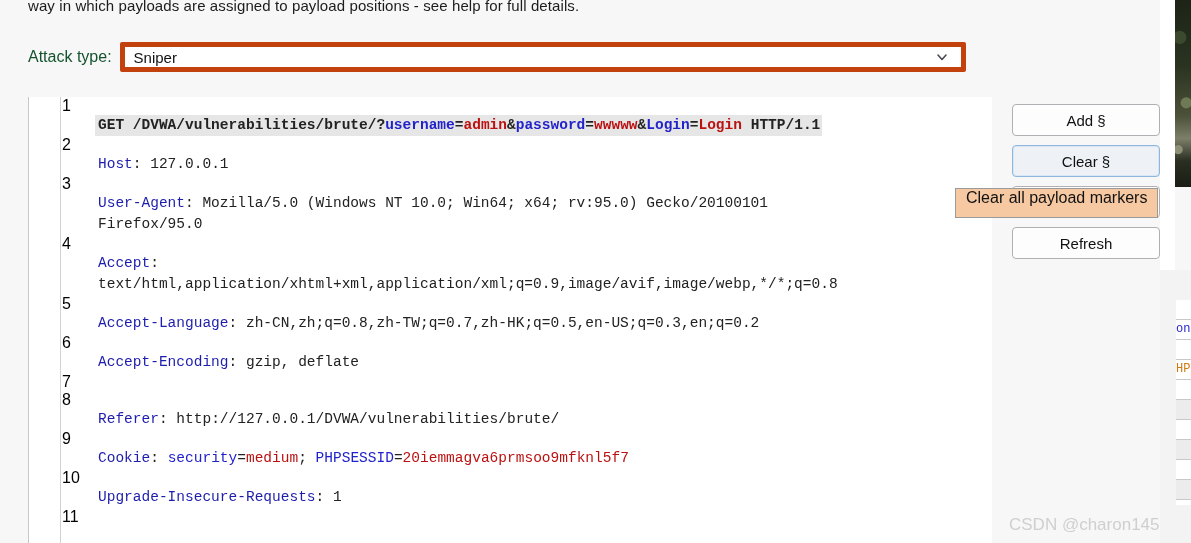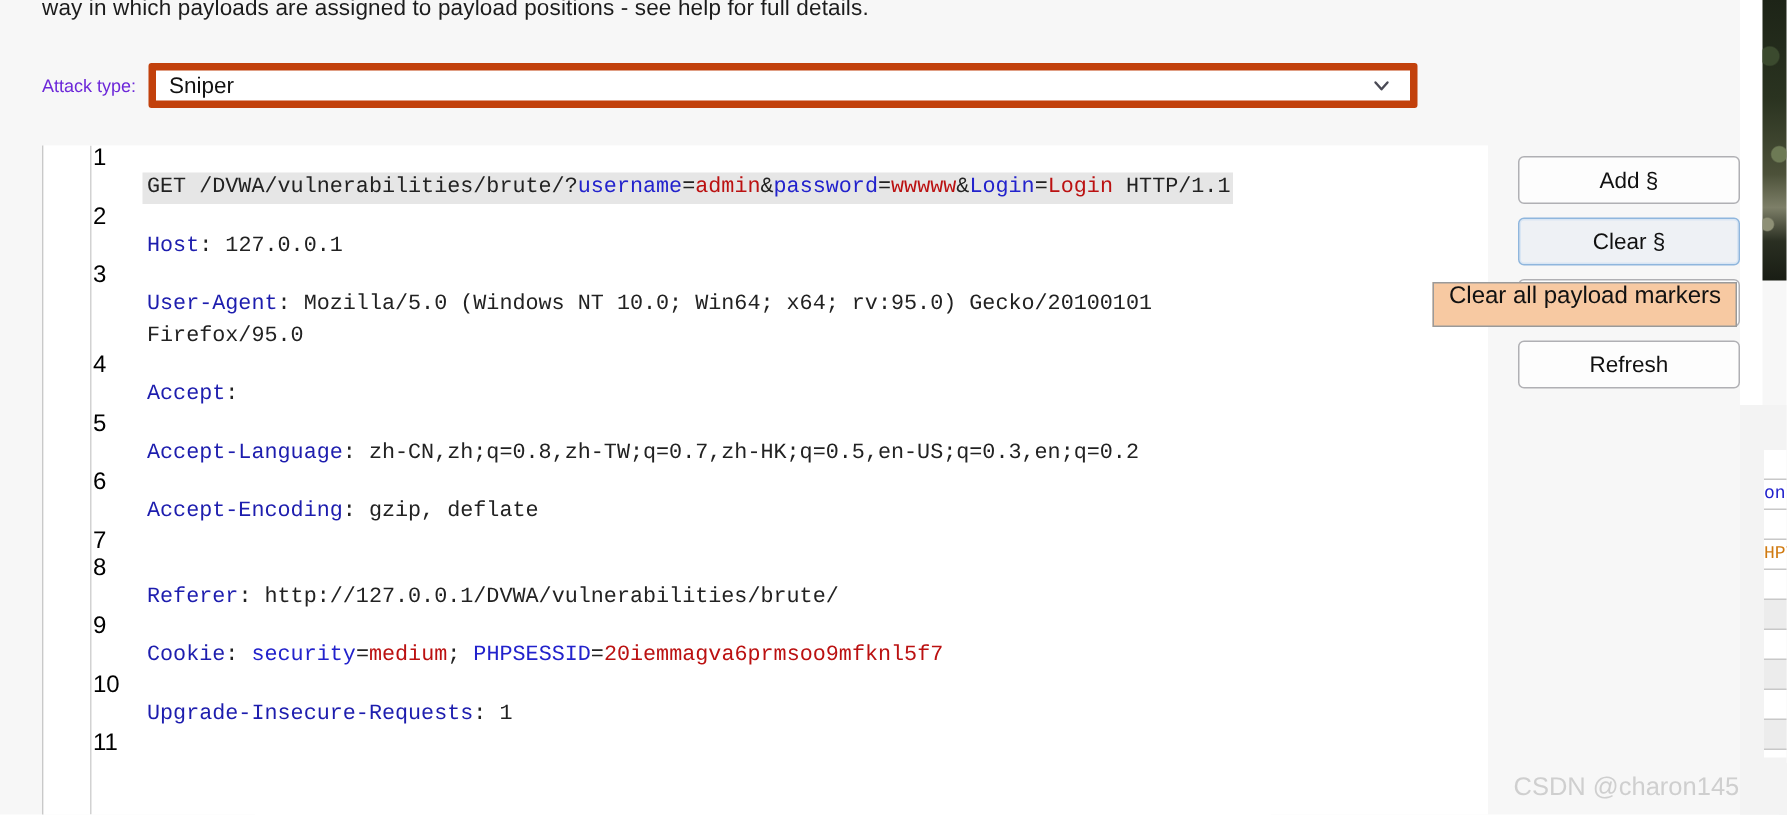--- a/index.html
+++ b/index.html
@@ -28,22 +28,22 @@
 
   
   .attack-row {
     position: absolute;
     left: 28px;
     top: 42px;
     display: flex;
     align-items: center;
   }
   .attack-label {
-    font-size: 12px;
-    color: #6d28d9;
+    font-size: 16px;
+    color: #14532d;
     margin-right: 8px;
   }
   .combo {
     position: relative;
     width: 846px;
     height: 30px;
     background: #ffffff;
     border: 5px solid #c2410c;
     border-radius: 2px;
     box-sizing: border-box;
@@ -104,20 +104,21 @@
     white-space: pre;
     font-family: "Liberation Mono", "DejaVu Sans Mono", monospace;
     font-size: 14.5px;
     line-height: 21px;
     color: #222;
   }
   .codeline.first {
     background: #e6e6e6;
     display: inline-block;
     padding-right: 2px;
+    font-weight: bold;
   }
   .cont {
     margin-left: 33px;
     padding-left: 3px;
     white-space: pre;
     font-family: "Liberation Mono", "DejaVu Sans Mono", monospace;
     font-size: 14.5px;
     line-height: 21px;
     color: #222;
   }
@@ -270,20 +271,21 @@
         <div class="codeline"><span class="hdr">Host</span><span class="plain">: 127.0.0.1</span></div>
       </div>
       <div class="row-wrap">
         <div class="lineno">3</div>
         <div class="codeline"><span class="hdr">User-Agent</span><span class="plain">: Mozilla/5.0 (Windows NT 10.0; Win64; x64; rv:95.0) Gecko/20100101</span></div>
         <div class="cont">Firefox/95.0</div>
       </div>
       <div class="row-wrap">
         <div class="lineno">4</div>
         <div class="codeline"><span class="hdr">Accept</span><span class="plain">:</span></div>
+        <div class="cont">text/html,application/xhtml+xml,application/xml;q=0.9,image/avif,image/webp,*/*;q=0.8</div>
       </div>
       <div class="row-wrap">
         <div class="lineno">5</div>
         <div class="codeline"><span class="hdr">Accept-Language</span><span class="plain">: zh-CN,zh;q=0.8,zh-TW;q=0.7,zh-HK;q=0.5,en-US;q=0.3,en;q=0.2</span></div>
       </div>
       <div class="row-wrap">
         <div class="lineno">6</div>
         <div class="codeline"><span class="hdr">Accept-Encoding</span><span class="plain">: gzip, deflate</span></div>
       </div>
       <div class="row-wrap">

